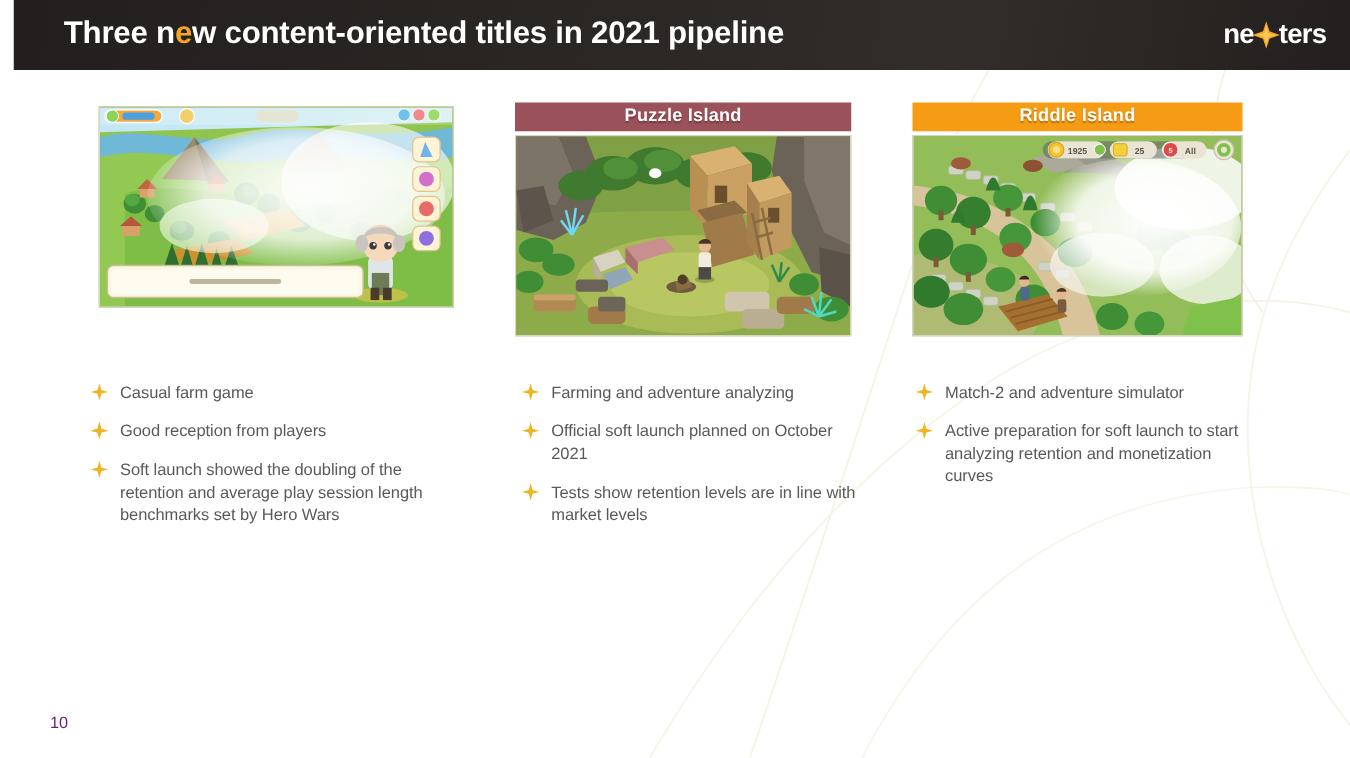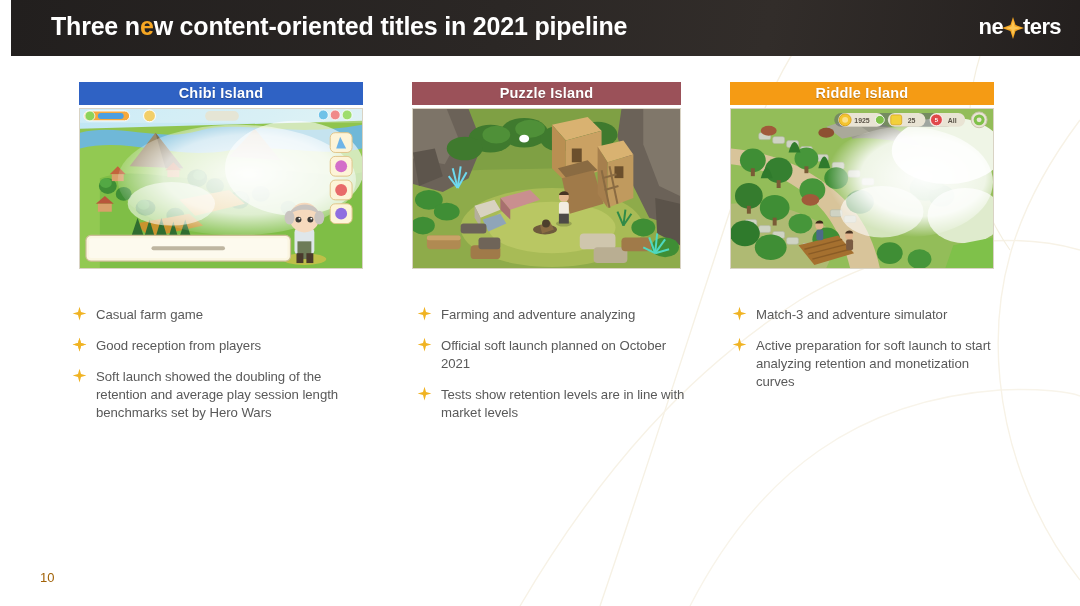--- a/index.html
+++ b/index.html
@@ -76,21 +76,21 @@
     position:absolute; left:0; top:1px; width:15px; height:15px;
   }
   .bullet-text {
     font-size:13.2px; line-height:17px; color:#595959;
     letter-spacing:-0.05px;
   }
 
   
   .page-num {
     position:absolute; left:40px; top:570px;
-    font-size:13px; color:#a16207; z-index:2;text-align:center;
+    font-size:13px; color:#701a75; z-index:2;text-align:center;
   }
 </style>
 </head>
 <body>
 
 <div class="bg-decor">
   <svg width="1080" height="606" viewBox="0 0 1080 606" xmlns="http://www.w3.org/2000/svg">
     <path d="M600 606 C 660 430, 700 300, 760 120 C 800 20, 840 -10, 900 -40" fill="none" stroke="#f6f1e4" stroke-width="1.4"></path>
     <path d="M520 606 C 600 470, 690 370, 800 300 C 900 240, 1010 230, 1080 250" fill="none" stroke="#f7f2e6" stroke-width="1.4"></path>
     <path d="M690 606 C 760 470, 860 400, 1000 390 C 1040 388, 1070 392, 1080 396" fill="none" stroke="#f8f4ea" stroke-width="1.4"></path>
@@ -106,21 +106,20 @@
         <svg width="24" height="22" viewBox="0 0 24 22" xmlns="http://www.w3.org/2000/svg">
           <path d="M12 0 L14.6 8.0 L23 11 L14.6 14.0 L12 22 L9.4 14.0 L1 11 L9.4 8.0 Z" fill="#f5a623"></path>
           <path d="M12 3 L13.6 9.4 L20 11 L13.6 12.6 L12 19 L10.4 12.6 L4 11 L10.4 9.4 Z" fill="#fbc655"></path>
         </svg>
       </span><span>ters</span></div>
 </div>
 
 <div class="cards">
 
   <div class="card card-1">
-    <div class="card-title">Chibi Island</div>
     <div class="shot">
       <svg viewBox="0 0 284 161" preserveAspectRatio="none" xmlns="http://www.w3.org/2000/svg">
         <defs>
           <linearGradient id="c1sky" x1="0" y1="0" x2="1" y2="1">
             <stop offset="0" stop-color="#bfe6f5"></stop>
               <stop offset="1" stop-color="#eaf6ef"></stop>
           </linearGradient>
           <radialGradient id="c1fog" cx="0.55" cy="0.45" r="0.6">
             <stop offset="0" stop-color="#ffffff" stop-opacity="0.97"></stop>
             <stop offset="0.6" stop-color="#ffffff" stop-opacity="0.75"></stop>
@@ -537,21 +536,21 @@
   </div>
 </div>
 
 <div class="bullets b3">
   <div class="bullet">
     <span class="bullet-marker">
       <svg width="15" height="15" viewBox="0 0 24 24" xmlns="http://www.w3.org/2000/svg">
         <path d="M12 1 L14.4 9.6 L23 12 L14.4 14.4 L12 23 L9.6 14.4 L1 12 L9.6 9.6 Z" fill="#f0b323"></path>
       </svg>
     </span>
-    <span class="bullet-text">Match-3 and adventure simulator</span>
+    <span class="bullet-text">Match-2 and adventure simulator</span>
   </div>
   <div class="bullet">
     <span class="bullet-marker">
       <svg width="15" height="15" viewBox="0 0 24 24" xmlns="http://www.w3.org/2000/svg">
         <path d="M12 1 L14.4 9.6 L23 12 L14.4 14.4 L12 23 L9.6 14.4 L1 12 L9.6 9.6 Z" fill="#f0b323"></path>
       </svg>
     </span>
     <span class="bullet-text">Active preparation for soft launch to start analyzing retention and monetization curves</span>
   </div>
 </div>

